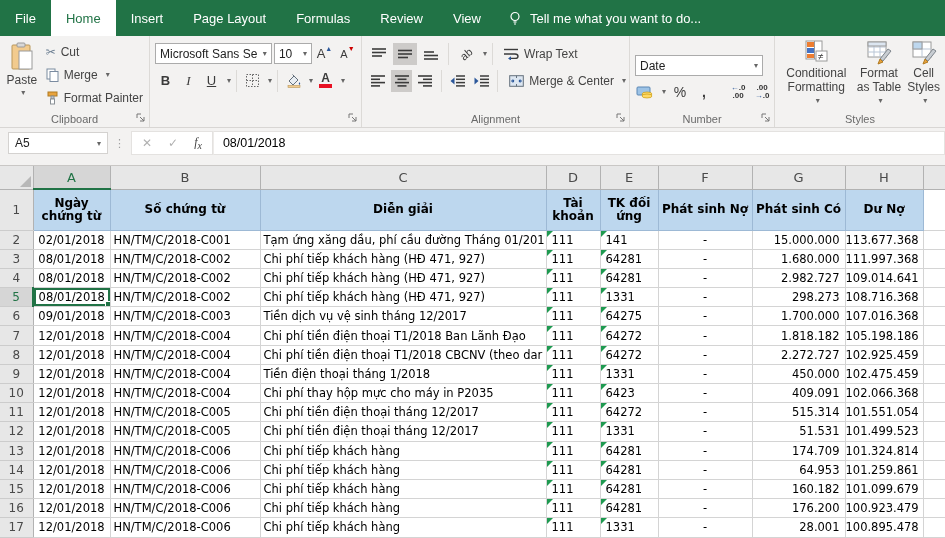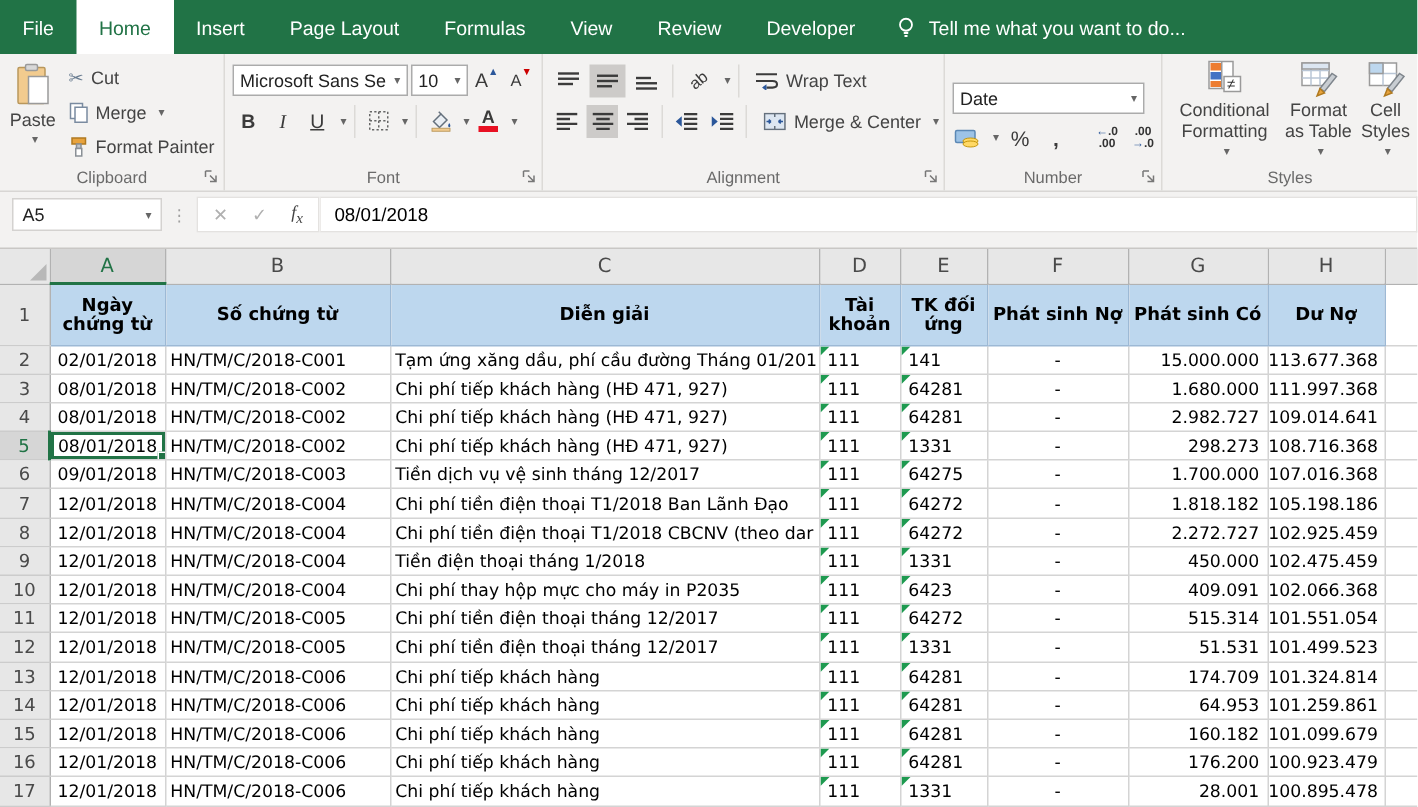--- a/index.html
+++ b/index.html
@@ -99,23 +99,22 @@
 <body>
 
 <div class="wrap">
 
   <div class="tabbar">
     <div class="tab">File</div>
     <div class="tab active">Home</div>
     <div class="tab">Insert</div>
     <div class="tab">Page Layout</div>
     <div class="tab">Formulas</div>
+    <div class="tab">Review</div>
     <div class="tab">View</div>
-    <div class="tab">Review</div>
-    <div class="tab">Developer</div>
     <div class="tellme">
       <svg class="bulb" viewBox="0 0 14 14">
           <circle cx="7" cy="5.5" r="4" fill="none" stroke="#fff" stroke-width="1.2"></circle>
           <line x1="5.5" y1="11" x2="8.5" y2="11" stroke="#fff" stroke-width="1.2"></line>
           <line x1="6" y1="13" x2="8" y2="13" stroke="#fff" stroke-width="1.2"></line>
         </svg>
       <span>Tell me what you want to do...</span>
     </div>
   </div>
 
@@ -204,21 +203,20 @@
         </span>
         <span class="caret">▾</span>
         <span class="fbtn">
           <span class="reda">
               <span class="bold" style="font-size:12px;">A</span>
               <span class="redbar"></span>
             </span>
         </span>
         <span class="caret">▾</span>
       </div>
-      <div class="g-label">Font</div>
       <svg class="launcher" viewBox="0 0 10 10">
           <path d="M1 1 v4 M1 1 h4" stroke="#777" fill="none"></path>
           <path d="M4 4 l4 4 M8 4 v4 h-4" stroke="#777" fill="none"></path>
         </svg>
     </div>
 
     <div class="group g-align">
       <div class="arow">
         <span class="abtn">
             <svg width="14" height="12" viewBox="0 0 14 12">

